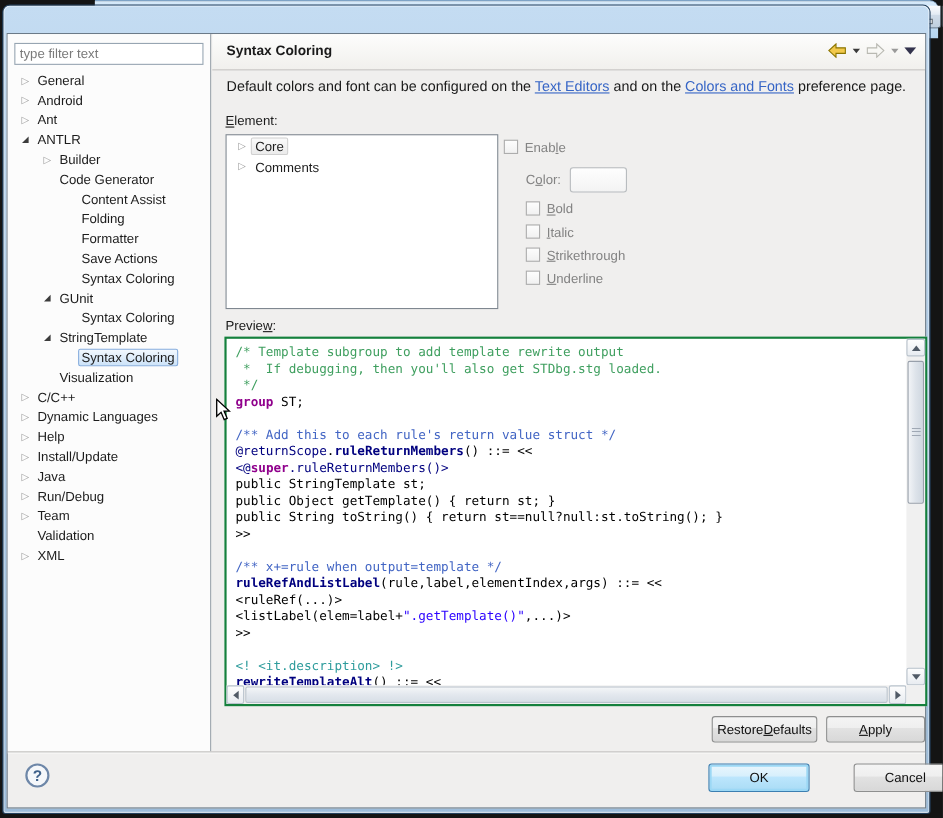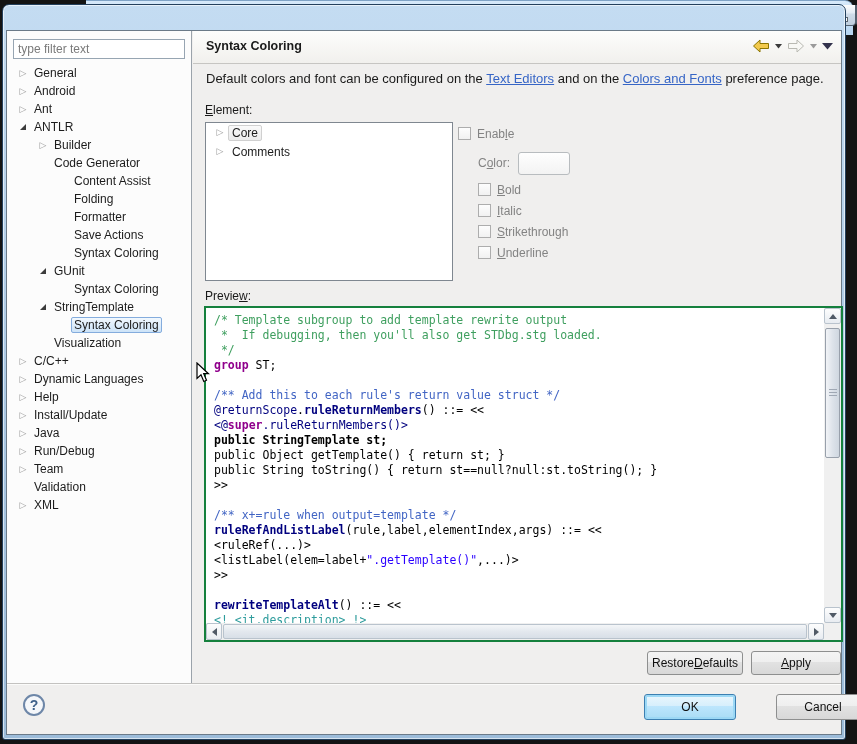--- a/index.html
+++ b/index.html
@@ -353,33 +353,33 @@
       <div id="preview-box">
         <div id="code">
             <div class="code-line"><span style="color: rgb(63, 159, 95);">/* Template subgroup to add template rewrite output</span></div>
             <div class="code-line"><span style="color: rgb(63, 159, 95);"> *  If debugging, then you'll also get STDbg.stg loaded.</span></div>
             <div class="code-line"><span style="color: rgb(63, 159, 95);"> */</span></div>
             <div class="code-line"><span style="color: rgb(144, 0, 140); font-weight: bold;">group</span><span style="color: rgb(0, 0, 0);"> ST;</span></div>
             <div class="code-line">&nbsp;</div>
             <div class="code-line"><span style="color: rgb(66, 101, 196);">/** Add this to each rule's return value struct */</span></div>
             <div class="code-line"><span style="color: rgb(0, 0, 127);">@returnScope</span><span style="color: rgb(0, 0, 0);">.</span><span style="color: rgb(0, 0, 127); font-weight: bold;">ruleReturnMembers</span><span style="color: rgb(0, 0, 0);">() ::= &lt;&lt;</span></div>
             <div class="code-line"><span style="color: rgb(0, 0, 127);">&lt;@</span><span style="color: rgb(144, 0, 140); font-weight: bold;">super</span><span style="color: rgb(0, 0, 127);">.ruleReturnMembers()&gt;</span></div>
-            <div class="code-line"><span style="color: rgb(0, 0, 0); font-weight: bold;">public StringTemplate st;</span></div>
+            <div class="code-line"><span style="color: rgb(0, 0, 0);">public StringTemplate st;</span></div>
             <div class="code-line"><span style="color: rgb(0, 0, 0);">public Object getTemplate() { return st; }</span></div>
             <div class="code-line"><span style="color: rgb(0, 0, 0);">public String toString() { return st==null?null:st.toString(); }</span></div>
             <div class="code-line"><span style="color: rgb(0, 0, 0);">&gt;&gt;</span></div>
             <div class="code-line">&nbsp;</div>
             <div class="code-line"><span style="color: rgb(66, 101, 196);">/** x+=rule when output=template */</span></div>
             <div class="code-line"><span style="color: rgb(0, 0, 127); font-weight: bold;">ruleRefAndListLabel</span><span style="color: rgb(0, 0, 0);">(rule,label,elementIndex,args) ::= &lt;&lt;</span></div>
             <div class="code-line"><span style="color: rgb(0, 0, 0);">&lt;ruleRef(...)&gt;</span></div>
             <div class="code-line"><span style="color: rgb(0, 0, 0);">&lt;listLabel(elem=label+</span><span style="color: rgb(42, 0, 255);">".getTemplate()"</span><span style="color: rgb(0, 0, 0);">,...)&gt;</span></div>
             <div class="code-line"><span style="color: rgb(0, 0, 0);">&gt;&gt;</span></div>
             <div class="code-line">&nbsp;</div>
+            <div class="code-line"><span style="color: rgb(46, 156, 156);">&lt;! &lt;it.description&gt; !&gt;</span></div>
             <div class="code-line"><span style="color: rgb(0, 0, 127); font-weight: bold;">rewriteTemplateAlt</span><span style="color: rgb(0, 0, 0);">() ::= &lt;&lt;</span></div>
-            <div class="code-line"><span style="color: rgb(46, 156, 156);">&lt;! &lt;it.description&gt; !&gt;</span></div>
           </div>
         <div id="vscroll" class="sb-track">
           <div class="sb-btn" style="top:0;left:0;">
               <span class="tri-up"></span>
             </div>
           <div id="vthumb">
               <span class="grip"></span>
             </div>
           <div class="sb-btn" style="bottom:0;left:0;">
               <span class="tri-down"></span>

